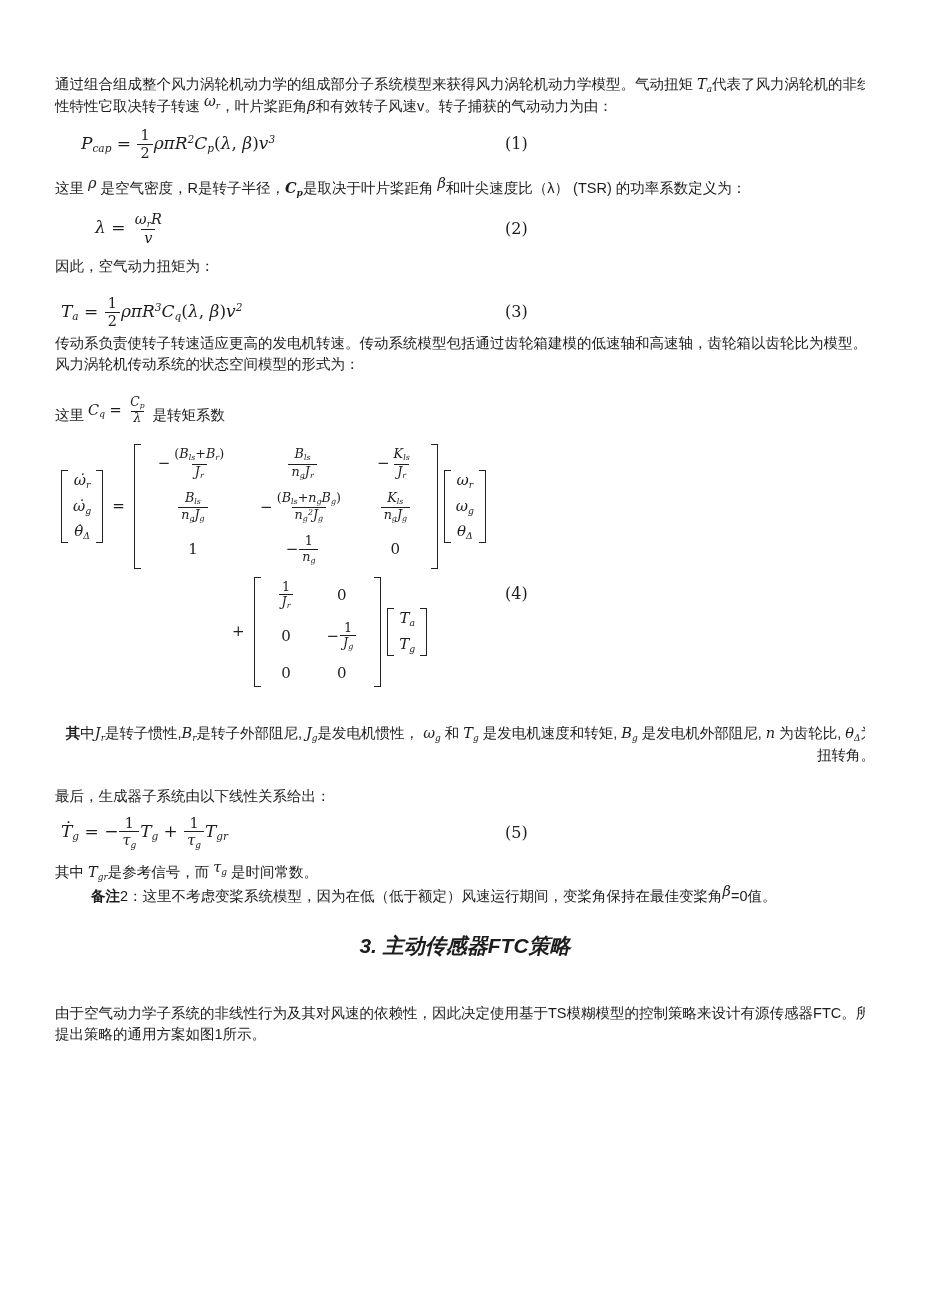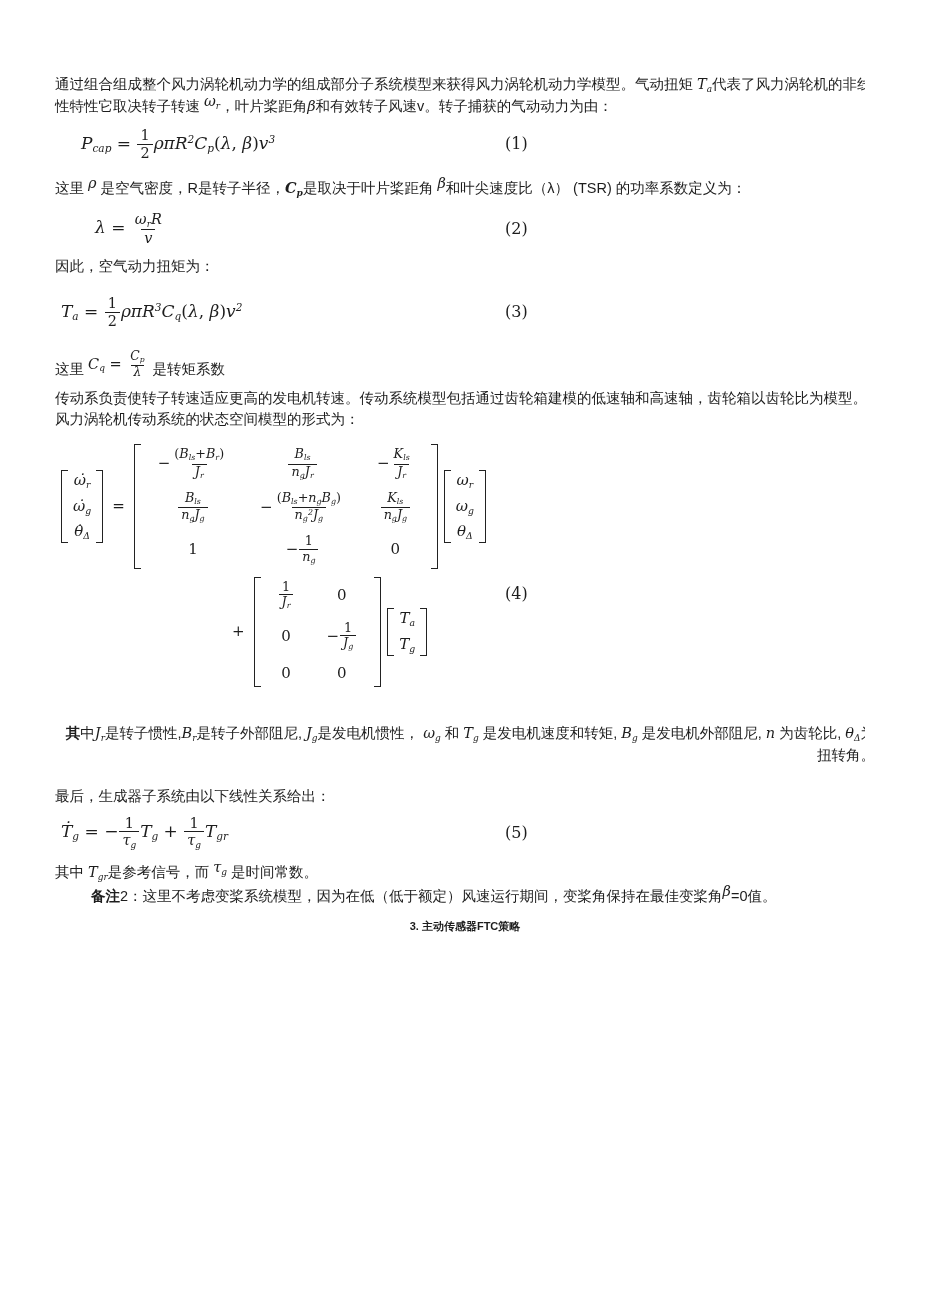--- a/index.html
+++ b/index.html
@@ -47,21 +47,21 @@
   .p1{margin-top:2px;}
   .p2{margin-top:16px;}
   .p3{margin-top:10px;}
   .p4{margin-top:26px;}
   .p5{margin-top:4px;}
   .p6{margin-top:34px;text-align:right;}
   .p7{margin-top:20px;}
   .p8{margin-top:12px;}
   .p9{margin-top:2px;margin-left:36px;}
   .p10{margin-top:42px;}
-  .section-heading{margin-top:12px;text-align:center;font-weight:bold;font-size:11px;}
+  .section-heading{margin-top:24px;text-align:center;font-weight:bold;font-size:21px;font-style:italic;}
 </style>
 </head>
 <body>
 
 <div class="page">
   <div class="content">
 
     <p class="par p1"><span class="tc">通过组合组成整个风力涡轮机动力学的组成部分子系统模型来获得风力涡轮机动力学模型。气动扭矩 </span><span class="mi">T</span><span class="msub">a</span><span class="tc">代表了风力涡轮机的非线性特性它取决转子转速 </span><span class="raise"><span class="mi">ω</span><span class="msub">r</span></span><span class="tc">，叶片桨距角</span><span class="mi">β</span><span class="tc">和有效转子风速v。转子捕获的气动动力为由：</span></p>
 
     <div class="eq eq1">
@@ -85,27 +85,27 @@
     <p class="par p3"><span class="tc">因此，空气动力扭矩为：</span></p>
 
     <div class="eq eq3">
       <span><span class="mi">T</span><span class="msub">a</span><span class="mn"> = </span><span class="frac">
             <span class="fnum"><span class="mn">1</span></span>
             <span class="fden"><span class="mn">2</span></span>
           </span><span class="mi">ρπR</span><span class="msup">3</span><span class="mi">C</span><span class="msub">q</span><span class="mn">(</span><span class="mi">λ</span><span class="mn">, </span><span class="mi">β</span><span class="mn">)</span><span class="mi">v</span><span class="msup">2</span></span>
       <span class="eq-num">(3)</span>
     </div>
 
+    <p class="par p5"><span class="tc">传动系负责使转子转速适应更高的发电机转速。传动系统模型包括通过齿轮箱建模的低速轴和高速轴，齿轮箱以齿轮比为模型。风力涡轮机传动系统的状态空间模型的形式为：</span></p>
+
     <p class="par p4"><span class="tc">这里 </span><span class="raise"><span class="mi">C</span><span class="msub">q</span><span class="mn"> = </span><span class="frac">
             <span class="fnum"><span class="mi">C</span><span class="msub">p</span></span>
             <span class="fden"><span class="mi">λ</span></span>
           </span></span><span class="tc"> 是转矩系数</span></p>
 
-    <p class="par p5"><span class="tc">传动系负责使转子转速适应更高的发电机转速。传动系统模型包括通过齿轮箱建模的低速轴和高速轴，齿轮箱以齿轮比为模型。风力涡轮机传动系统的状态空间模型的形式为：</span></p>
-
     <div class="eq eq4">
       <div class="eqrow">
         <span class="brk vec">
           <span class="bl"></span>
           <span class="slot">
               <span class="mtx">
                 <span class="mtx-row">
                   <span class="mtx-cell"><span class="mi">ω̇</span><span class="msub">r</span></span>
                 </span>
                 <span class="mtx-row">
@@ -241,15 +241,16 @@
           </span><span class="mi">T</span><span class="msub">gr</span></span>
       <span class="eq-num">(5)</span>
     </div>
 
     <p class="par p8"><span class="tc">其中 </span><span class="mi">T</span><span class="msub">gr</span><span class="tc">是参考信号，而 </span><span class="raise"><span class="mi">τ</span><span class="msub">g</span></span><span class="tc"> 是时间常数。</span></p>
 
     <p class="par p9"><span class="tb">备注</span><span class="tc">2：这里不考虑变桨系统模型，因为在低（低于额定）风速运行期间，变桨角保持在最佳变桨角</span><span class="raise"><span class="mi">β</span></span><span class="tc">=0值。</span></p>
 
     <div class="section-heading">3. 主动传感器FTC策略</div>
 
+    <p class="par p10"><span class="tc">由于空气动力学子系统的非线性行为及其对风速的依赖性，因此决定使用基于TS模糊模型的控制策略来设计有源传感器FTC。所提出策略的通用方案如图1所示。</span></p>
 
   </div>
 </div>
 
 </body></html>

